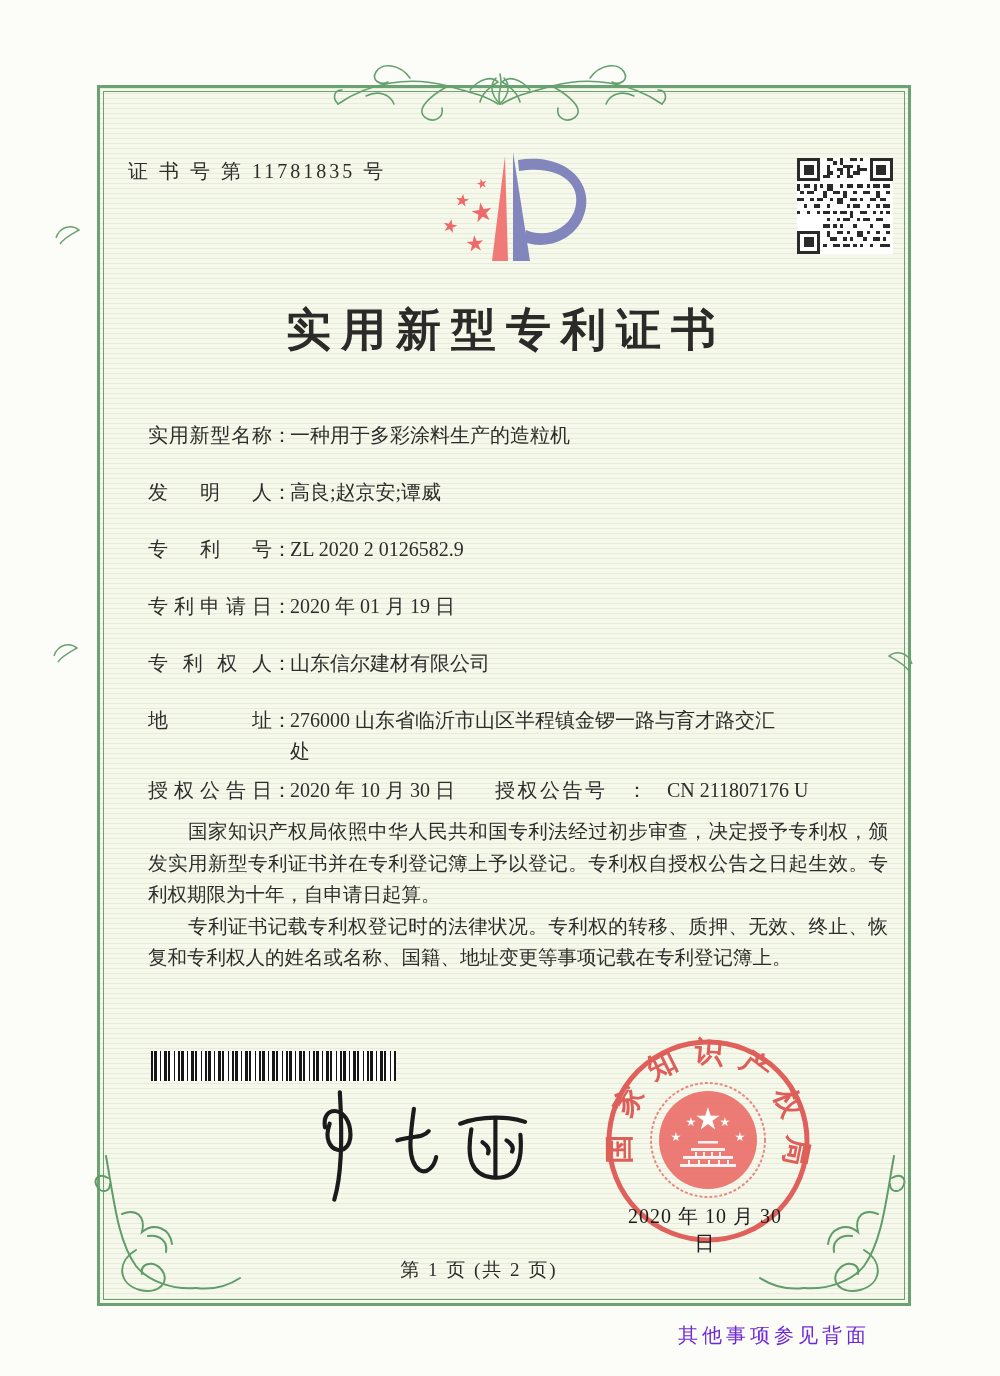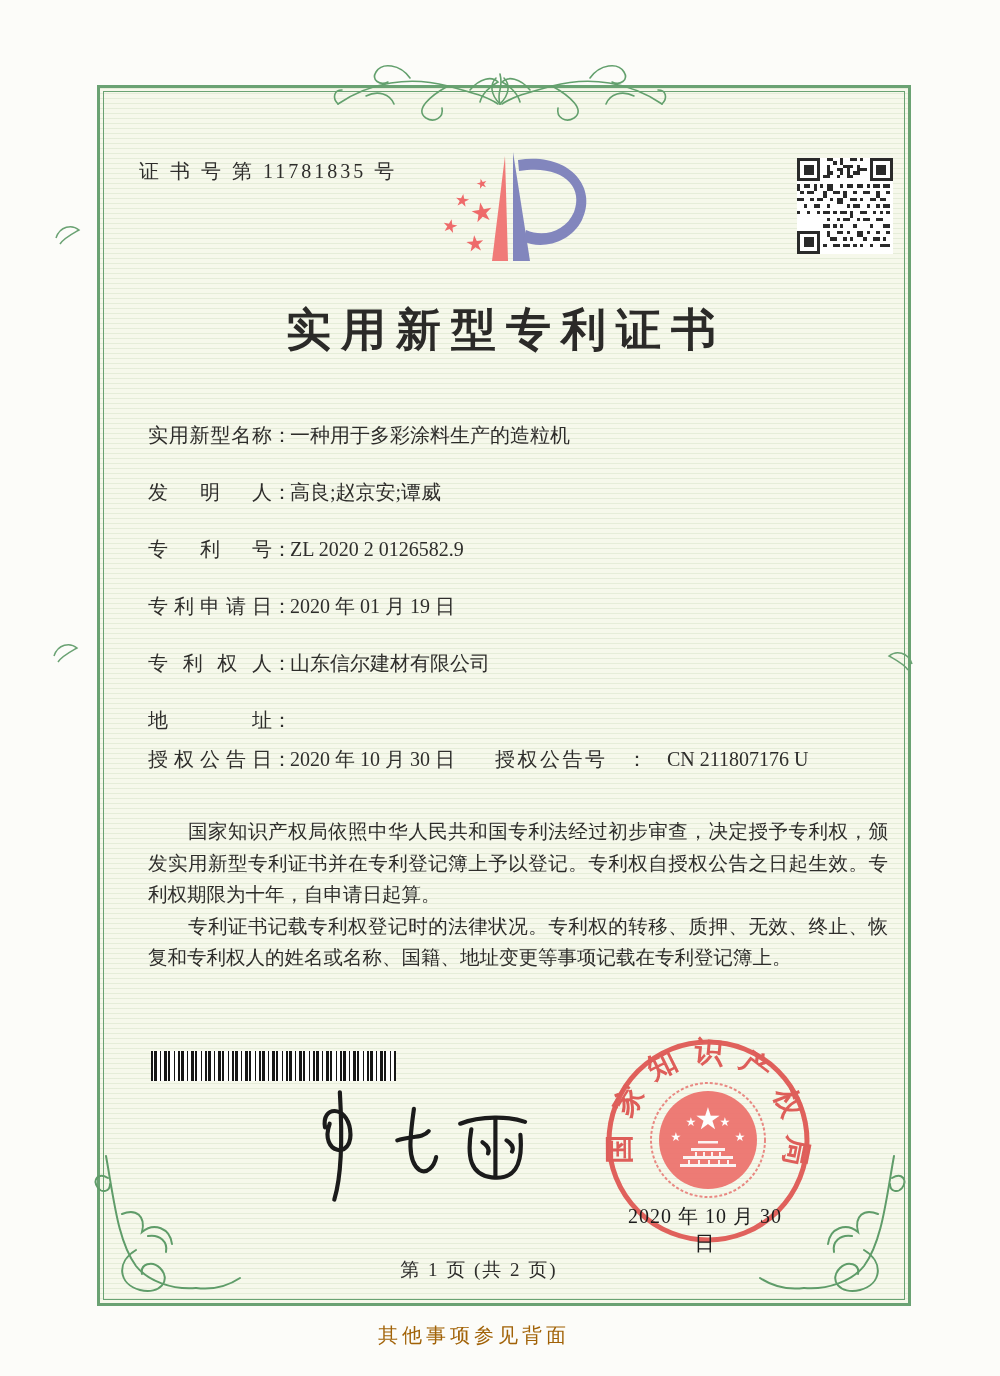--- a/index.html
+++ b/index.html
@@ -5,21 +5,21 @@
   html,body{margin:0;padding:0;background:#e9e9e6;}
   .page{position:relative;width:1000px;height:1376px;background:#fcfcf9;
         font-family:"Liberation Serif","DejaVu Serif",serif;color:#2e2d2b;overflow:hidden;margin:0 auto;}
   
   .frame{position:absolute;left:97px;top:85px;width:808px;height:1215px;
          border:3px solid #6aa273;
          background-color:#f6f8eb;
          background-image:repeating-linear-gradient(180deg,rgba(168,197,150,.22) 0 1px,rgba(0,0,0,0) 1px 5px);}
   .frame::after{content:"";position:absolute;inset:3px;border:1px solid #6aa273;pointer-events:none;}
   .abs{position:absolute;}
-  .cert-no{left:139px;top:158px;font-size:20px;letter-spacing:3px;}
+  .cert-no{left:128px;top:158px;font-size:20px;letter-spacing:3px;}
   .title{left:97px;width:808px;top:300px;text-align:center;font-size:45px;font-weight:700;
          letter-spacing:10px;text-indent:10px;color:#2b2a28;}
   
   .fields{left:148px;top:420px;width:740px;font-size:20px;line-height:31px;}
   .frow{display:flex;margin-bottom:26px;}
   .frow.addr{margin-bottom:8px;}
   .flabel{flex:0 0 auto;width:124px;text-align:justify;text-align-last:justify;}
   .fcolon{flex:0 0 auto;width:18px;}
   .fvalue{flex:0 1 auto;}
   .fvalue.addr-val{width:500px;}
@@ -32,22 +32,22 @@
   .barcode{left:151px;top:1051px;width:245px;height:30px;
     background:repeating-linear-gradient(90deg,#161616 0 2px,#fff 2px 3px,#161616 3px 6px,#fff 6px 9px,
       #161616 9px 10px,#fff 10px 13px,#161616 13px 16px,#fff 16px 17px,#161616 17px 19px,#fff 19px 23px,
       #161616 23px 24px,#fff 24px 27px);}
   .officer{left:173px;top:1122px;font-size:21px;letter-spacing:2px;}
   .officer div{margin-bottom:15px;}
   .seal-date{left:615px;top:1203px;width:180px;text-align:center;font-size:20px;letter-spacing:1px;
              color:#1c1c1c;z-index:6;}
   .page-info{left:97px;width:808px;top:1257px;text-align:center;font-size:19px;letter-spacing:2px;
              transform:translateX(-22px);}
-  .back-note{left:105px;width:808px;top:1322px;text-align:center;font-size:20px;letter-spacing:4px;
-             transform:translateX(-35px);color:#a16207;}
+  .back-note{left:97px;width:808px;top:1322px;text-align:right;font-size:20px;letter-spacing:4px;
+             transform:translateX(-35px);color:#6d28d9;}
   svg{display:block;}
   .z5{z-index:5;}
 </style>
 </head>
 <body>
 
 <div class="page">
 
   <div class="frame"></div>
 
@@ -245,20 +245,21 @@
       <div class="fvalue">2020 年 01 月 19 日</div>
     </div>
     <div class="frow">
       <div class="flabel">专利权人</div>
       <div class="fcolon">：</div>
       <div class="fvalue">山东信尔建材有限公司</div>
     </div>
     <div class="frow addr">
       <div class="flabel">地址</div>
       <div class="fcolon">：</div>
+      <div class="fvalue addr-val">276000  山东省临沂市山区半程镇金锣一路与育才路交汇处</div>
     </div>
     <div class="frow">
       <div class="flabel">授权公告日</div>
       <div class="fcolon">：</div>
       <div class="fvalue">2020 年 10 月 30 日</div>
       <div class="group2">
         <div class="flabel">授权公告号</div>
         <div class="fcolon">：</div>
         <div class="fvalue">CN 211807176 U</div>
       </div>

